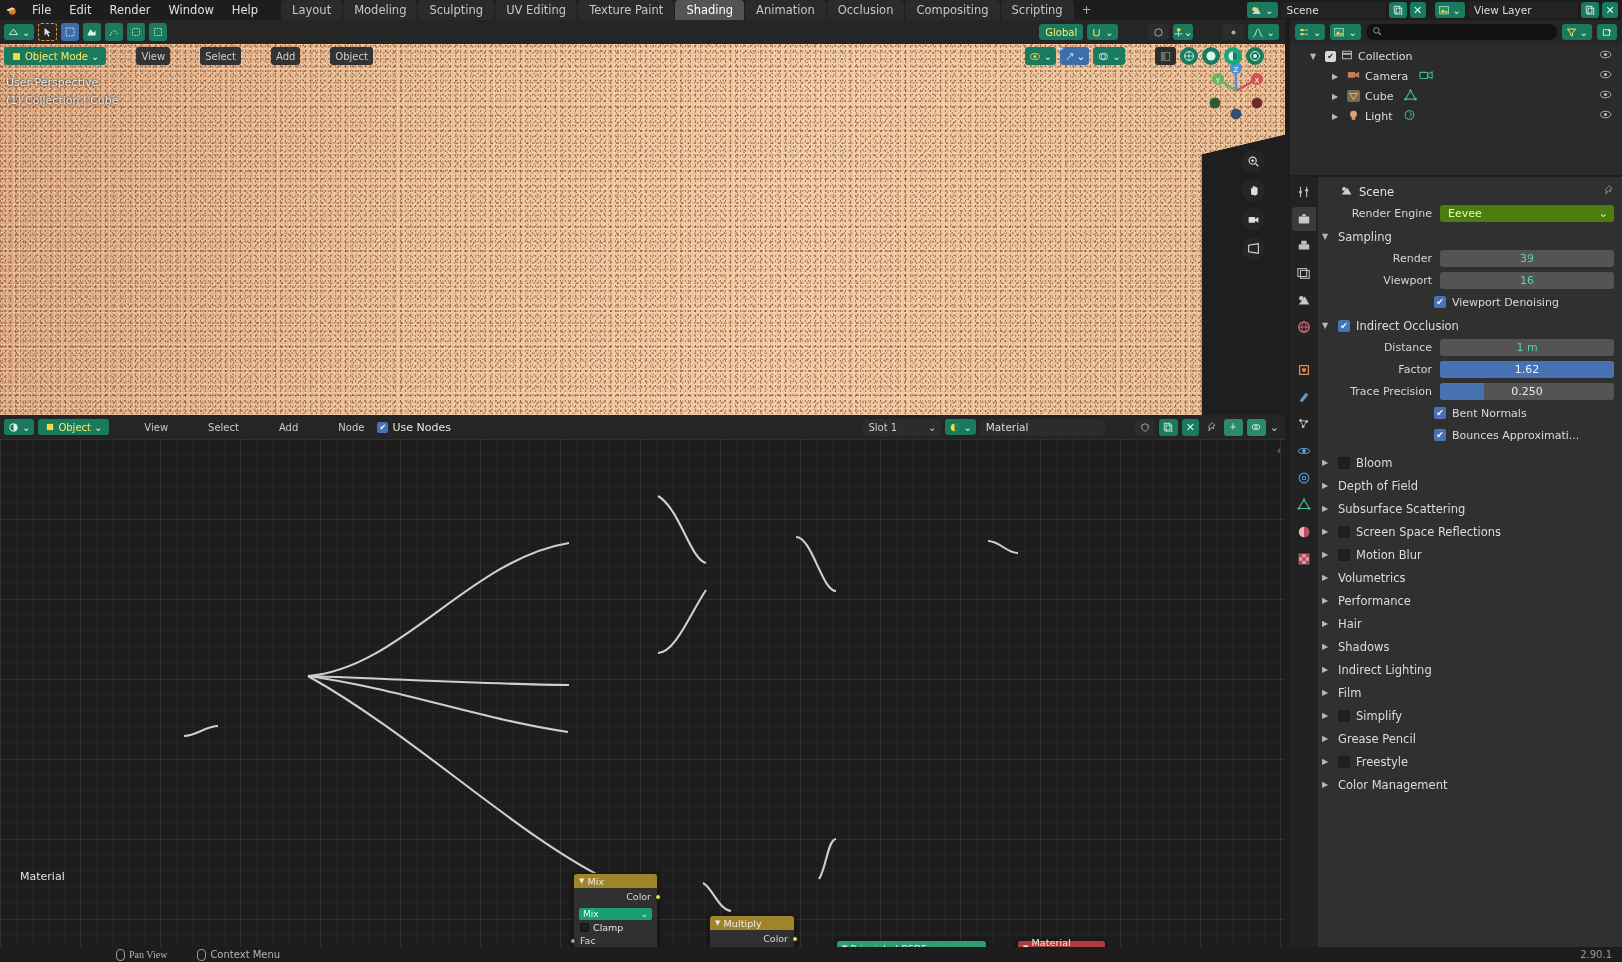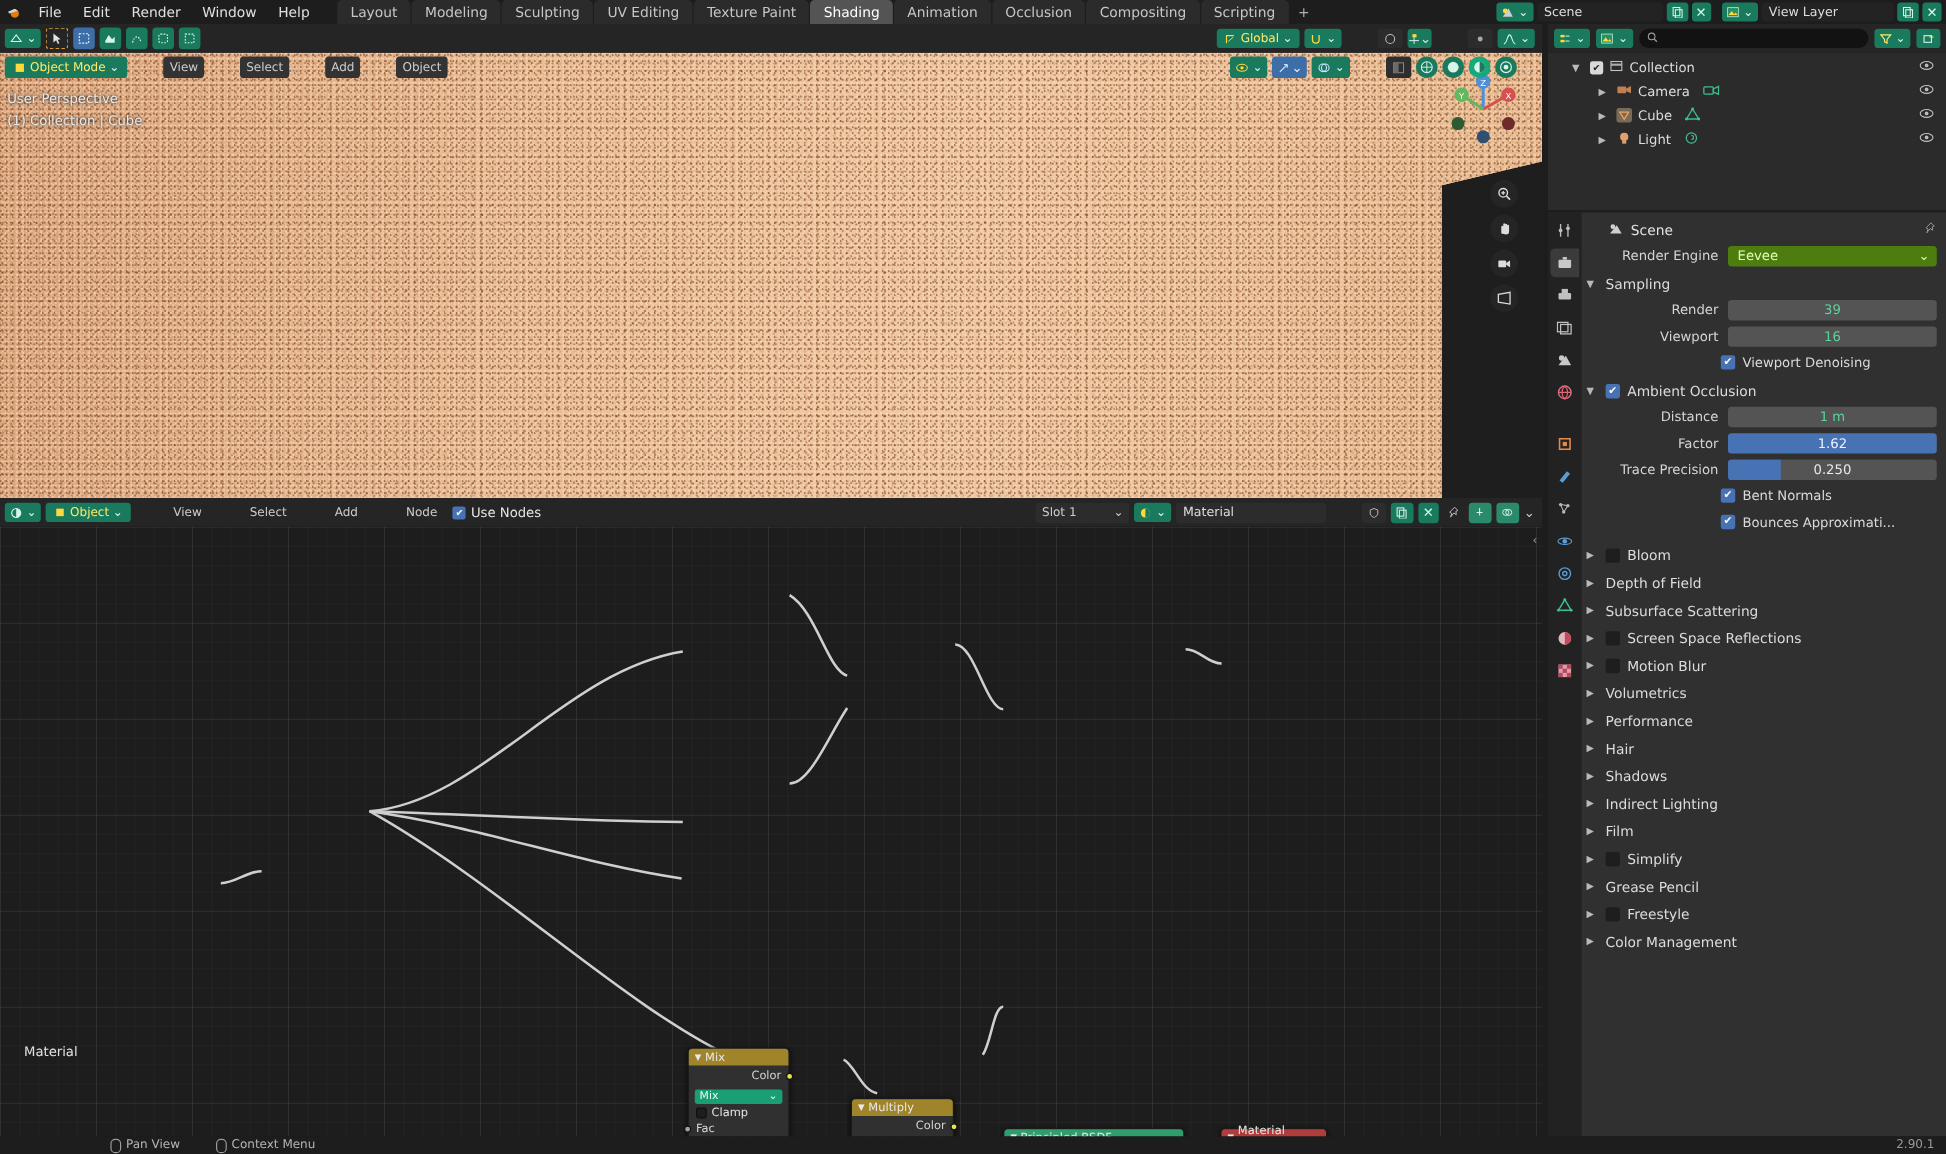--- a/index.html
+++ b/index.html
@@ -231,21 +231,21 @@
             <rect x="2" y="2" width="10" height="10" rx="2" fill="none" stroke="#d8f5ea" stroke-width="1.3" stroke-dasharray="2 1.5"></rect>
           </svg>
         </span>
       <span class="ic" style="width:18px;height:18px;background:#1a7a5e;border-radius:3px;">
         <svg width="10" height="10" viewBox="0 0 14 14">
             <rect x="2" y="2" width="10" height="10" fill="none" stroke="#d8f5ea" stroke-width="1.3" stroke-dasharray="2 1.6"></rect>
           </svg>
         </span>
 
       <div style="margin-left:auto; display:flex; align-items:center; gap:4px; padding-right:6px;">
-        <span class="gbtn" style="padding:0 6px;">
+        <span class="gbtn" style="padding:0 6px;flex-direction:column;">
           <svg width="11" height="11" viewBox="0 0 16 16">
               <path d="M3 13 L3 4 L12 4" fill="none" stroke="#ffd83b" stroke-width="1.4"></path>
               <path d="M5 11 L11 6" stroke="#ffd83b" stroke-width="1.2"></path>
             </svg>
           <span style="color:#ffe96a;">Global</span>
           <span>⌄</span>
           </span>
         <span class="gbtn">
           <svg width="11" height="11" viewBox="0 0 16 16">
               <path d="M4 3 L4 9 a4 4 0 0 0 8 0 L12 3" fill="none" stroke="#ffd83b" stroke-width="1.6"></path>
@@ -777,21 +777,21 @@
       <div class="prow" style="padding-left:112px;">
         <span class="pcheck">
           <span class="cb">✔</span>
           <span>Viewport Denoising</span>
           </span>
       </div>
 
       <div class="sect">
         <span class="tri">▼</span>
         <span class="cb">✔</span>
-        <span>Ambient Occlusion</span>
+        <span>Indirect Occlusion</span>
         </div>
 
       <div class="prow" style="padding-left:8px;">
         <span class="plabel" style="width:110px;">Distance</span>
         <span class="pfield">
             <span>1 m</span>
           </span>
       </div>
       <div class="prow" style="padding-left:8px;">
         <span class="plabel" style="width:110px;">Factor</span>
@@ -882,21 +882,21 @@
         <span>Freestyle</span>
         </div>
       <div class="sect">
         <span class="tri">▶</span>
         <span>Color Management</span>
         </div>
     </div>
   </div>
 
   <div class="statusbar">
-    <span class="si" style="margin-left:92px;">
+    <span class="si" style="margin-left:116px;font-family:Liberation Serif, serif;">
       <span class="mouseicon"></span>
       <span>Pan View</span>
       </span>
     <span class="si" style="margin-left:30px;">
       <span class="mouseicon"></span>
       <span>Context Menu</span>
       </span>
     <span class="ver">2.90.1</span>
   </div>
 

